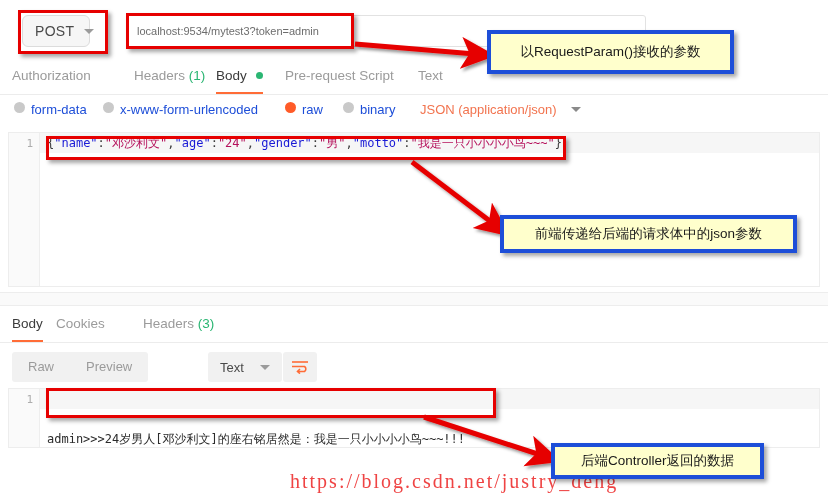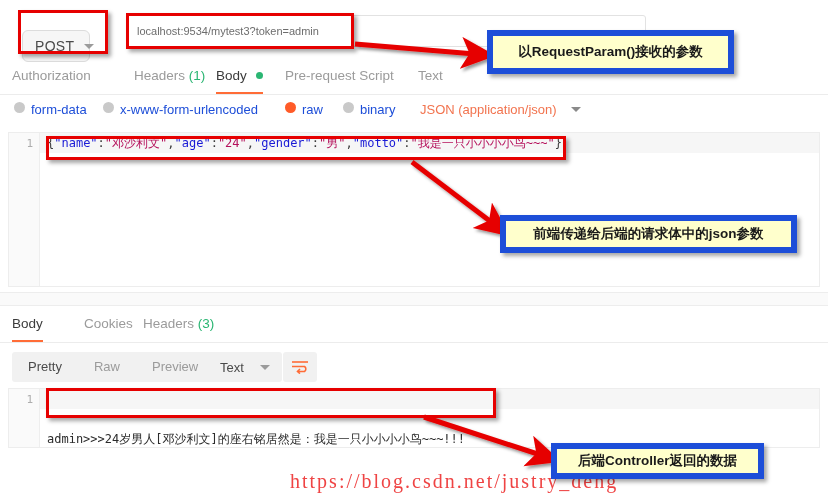--- a/index.html
+++ b/index.html
@@ -18,21 +18,21 @@
 
   
   .req-bar {
     position: absolute;
     left: 0; top: 0;
     width: 828px; height: 58px;
     background: #ffffff;
   }
   .method-box {
     position: absolute;
-    left: 22px; top: 30px;
+    left: 22px; top: 15px;
     width: 68px; height: 32px;
     background: #f6f6f6;
     border: 1px solid #dcdcdc;
     border-radius: 6px;
     box-sizing: border-box;
     display: flex;
     align-items: center;
     padding-left: 12px;
   }
   .method-label {
@@ -255,31 +255,30 @@
     border: 3px solid #e60000;
     box-sizing: border-box;
     box-shadow: 3px 3px 4px rgba(0,0,0,.35);
     pointer-events: none;
   }
 
   
   .callout {
     position: absolute;
     background: #ffffcc;
-    border: 6px solid #1d4ed8;
+    border: 4px solid #1d4ed8;
     box-shadow: 3px 3px 4px rgba(0,0,0,.35);
     box-sizing: border-box;
     display: flex;
     align-items: center;
     justify-content: center;
     font-size: 13.5px;
     color: #1a1a1a;
     white-space: nowrap;
     padding: 0 12px;
-    font-weight: bold;
   }
 
   
   .arrow-layer {
     position: absolute;
     left: 0; top: 0;
     width: 828px; height: 501px;
     pointer-events: none;
   }
 
@@ -357,32 +356,31 @@
   </div>
   <div class="code-line" id="req-code"><span class="tok-punct">{</span><span class="tok-key">"name"</span><span class="tok-punct">:</span><span class="tok-str">"邓沙利文"</span><span class="tok-punct">,</span><span class="tok-key">"age"</span><span class="tok-punct">:</span><span class="tok-str">"24"</span><span class="tok-punct">,</span><span class="tok-key">"gender"</span><span class="tok-punct">:</span><span class="tok-str">"男"</span><span class="tok-punct">,</span><span class="tok-key">"motto"</span><span class="tok-punct">:</span><span class="tok-str">"我是一只小小小小鸟~~~"</span><span class="tok-punct">}</span></div>
 </div>
 
 <div class="pane-divider"></div>
 
 <div class="res-tabs">
   <div class="tab active" style="left:12px;">
     <span>Body</span>
   </div>
-  <div class="tab" style="left:84px;text-align:right;">
+  <div class="tab" style="left:56px;text-align:right;">
     <span>Cookies</span>
   </div>
   <div class="tab" style="left:143px;">
     <span>Headers</span>
     <span class="count-green">(3)</span>
   </div>
 </div>
 
 <div class="res-toolbar">
   <div class="seg-group">
-    <span class="seg active">Pretty</span>
     <span class="seg">Raw</span>
     <span class="seg">Preview</span>
   </div>
   <div class="fmt-select">
     <span class="txt">Text</span>
     <span class="caret"></span>
   </div>
   <div class="wrap-btn">
     <svg width="18" height="14" viewBox="0 0 18 14">
       <line x1="1" y1="2" x2="17" y2="2" stroke="#ff6c37" stroke-width="1.6"></line>

